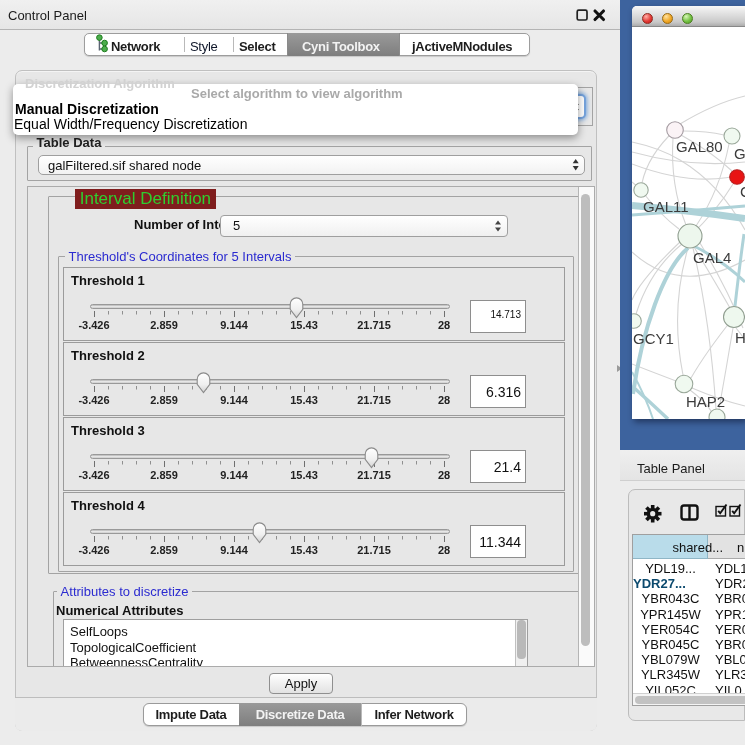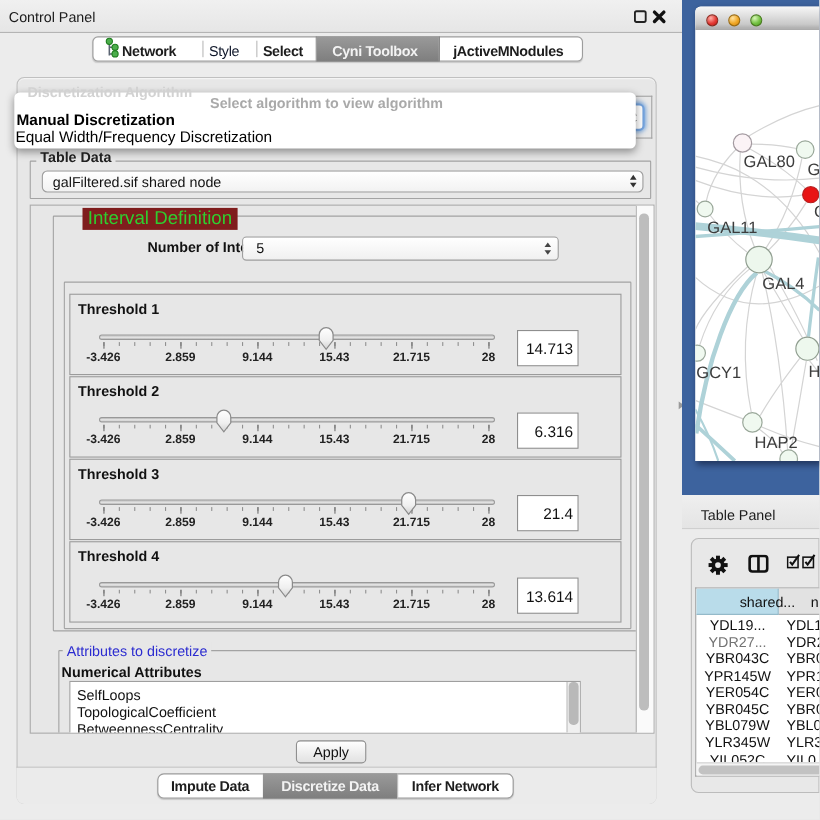--- a/index.html
+++ b/index.html
@@ -54,20 +54,21 @@
 <div class="ab" style="left:20px;top:9px;width:534px;height:378px;border:1px solid #a3a3a3;border-radius:1px;"></div>
 <div class="ab" style="left:27px;top:2px;font-size:17px;color:#2fce2f;background:#7f1d1d;margin-left:20px;">&nbsp;Interval Definition&nbsp;</div>
 <div class="ab" style="left:58px;top:30px;font-size:13px;font-weight:bold;color:#111;margin-left:48px;">Number of Intervals</div>
 <div class="ab" style="left:192px;top:28px;width:288px;height:22px;background:linear-gradient(#ffffff,#f0f0f0);border:1px solid #9f9f9f;border-radius:4px;"></div>
 <div class="ab" style="left:205px;top:31px;font-size:13px;color:#111;">5</div>
 <svg class="ab" style="left:464px;top:30px;" width="12" height="18">
       <path d="M3,7.5 L6,3.5 L9,7.5 Z" fill="#444"></path>
       <path d="M3,10.5 L6,14.5 L9,10.5 Z" fill="#444"></path>
     </svg>
 <div class="ab" style="left:30px;top:69px;width:516px;height:316px;border:1px solid #a3a3a3;border-radius:1px;"></div>
+<div class="ab" style="left:37px;top:62px;font-size:13px;color:#2b2bd0;background:#e7e7e7;">&nbsp;Threshold's Coordinates for 5 Intervals&nbsp;</div>
 <div class="ab" style="left:35px;top:80px;width:502px;height:74px;border:1px solid #9b9b9b;"></div>
 <div class="ab" style="left:43px;top:86px;font-size:13px;font-weight:bold;color:#111;">Threshold 1</div>
 <div class="ab" style="left:62px;top:117px;width:360px;height:5px;background:linear-gradient(#b4b4b4,#e6e6e6 50%,#cdcdcd);border:1px solid #999;border-radius:2.5px;"></div>
 <svg class="ab" style="left:62px;top:124px;" width="362" height="8">
       <rect x="4" y="0" width="1" height="3.5" fill="#8f8f8f"></rect>
       <rect x="18" y="0" width="1" height="3.5" fill="#8f8f8f"></rect>
       <rect x="32" y="0" width="1" height="3.5" fill="#8f8f8f"></rect>
       <rect x="46" y="0" width="1" height="3.5" fill="#8f8f8f"></rect>
       <rect x="60" y="0" width="1" height="3.5" fill="#8f8f8f"></rect>
       <rect x="74" y="0" width="1" height="3.5" fill="#8f8f8f"></rect>
@@ -108,21 +109,21 @@
 <defs>
         <linearGradient id="th1" x1="0" y1="0" x2="0" y2="1">
           <stop offset="0" stop-color="#ffffff"></stop>
           <stop offset="0.6" stop-color="#efefef"></stop>
           <stop offset="1" stop-color="#d2d2d2"></stop>
         </linearGradient>
       </defs>
 <path d="M2.2,8.2 a6.3,6.3 0 0 1 12.6,0 l0,5.2 L8.5,21.5 L2.2,13.4 Z" fill="url(#th1)" stroke="#8a8a8a" stroke-width="1.1"></path>
     </svg>
 <div class="ab" style="left:442px;top:113px;width:56px;height:33px;background:#fff;border:1px solid #8e8e8e;"></div>
-<div class="ab" style="left:442px;top:122px;width:51px;text-align:right;font-size:14px;color:#111;">14.713</div>
+<div class="ab" style="left:442px;top:122px;width:51px;text-align:right;font-size:10px;color:#111;">14.713</div>
 <div class="ab" style="left:35px;top:155px;width:502px;height:74px;border:1px solid #9b9b9b;"></div>
 <div class="ab" style="left:43px;top:161px;font-size:13px;font-weight:bold;color:#111;">Threshold 2</div>
 <div class="ab" style="left:62px;top:192px;width:360px;height:5px;background:linear-gradient(#b4b4b4,#e6e6e6 50%,#cdcdcd);border:1px solid #999;border-radius:2.5px;"></div>
 <svg class="ab" style="left:62px;top:199px;" width="362" height="8">
       <rect x="4" y="0" width="1" height="3.5" fill="#8f8f8f"></rect>
       <rect x="18" y="0" width="1" height="3.5" fill="#8f8f8f"></rect>
       <rect x="32" y="0" width="1" height="3.5" fill="#8f8f8f"></rect>
       <rect x="46" y="0" width="1" height="3.5" fill="#8f8f8f"></rect>
       <rect x="60" y="0" width="1" height="3.5" fill="#8f8f8f"></rect>
       <rect x="74" y="0" width="1" height="3.5" fill="#8f8f8f"></rect>
@@ -273,21 +274,21 @@
 <defs>
         <linearGradient id="th4" x1="0" y1="0" x2="0" y2="1">
           <stop offset="0" stop-color="#ffffff"></stop>
           <stop offset="0.6" stop-color="#efefef"></stop>
           <stop offset="1" stop-color="#d2d2d2"></stop>
         </linearGradient>
       </defs>
 <path d="M2.2,8.2 a6.3,6.3 0 0 1 12.6,0 l0,5.2 L8.5,21.5 L2.2,13.4 Z" fill="url(#th4)" stroke="#8a8a8a" stroke-width="1.1"></path>
     </svg>
 <div class="ab" style="left:442px;top:338px;width:56px;height:33px;background:#fff;border:1px solid #8e8e8e;"></div>
-<div class="ab" style="left:442px;top:347px;width:51px;text-align:right;font-size:14px;color:#111;">13.614</div>
+<div class="ab" style="left:442px;top:347px;width:51px;text-align:right;font-size:14px;color:#111;">11.344</div>
 <div class="ab" style="left:25px;top:404px;width:526px;height:120px;border:1px solid #a3a3a3;border-radius:1px;"></div>
 <div class="ab" style="left:29px;top:397px;font-size:13px;color:#2b2bd0;background:#e7e7e7;">&nbsp;Attributes to discretize&nbsp;</div>
 <div class="ab" style="left:28px;top:416px;font-size:13px;font-weight:bold;color:#111;">Numerical Attributes</div>
 <div class="ab" style="left:35px;top:432px;width:465px;height:60px;background:#fff;border:1px solid #9f9f9f;"></div>
 <div class="ab" style="left:42px;top:437px;font-size:13px;color:#111;">SelfLoops</div>
 <div class="ab" style="left:42px;top:452.5px;font-size:13px;color:#111;">TopologicalCoefficient</div>
 <div class="ab" style="left:42px;top:468px;font-size:13px;color:#111;">BetweennessCentrality</div>
 <div class="ab" style="left:487px;top:433px;width:12px;height:58px;background:#f0f0f0;border-left:1px solid #c0c0c0;"></div>
 <div class="ab" style="left:488.5px;top:433px;width:9px;height:39px;background:#b9b9b9;border-radius:4px;"></div>
 </div>
@@ -406,21 +407,21 @@
     <path d="M3.2,7.8 L5.2,10.3 L11.5,1.5" fill="none" stroke="#111" stroke-width="1.9"></path>
   </svg>
 <div class="ab" style="left:632px;top:534px;width:113px;height:172px;border:1px solid #9f9f9f;border-right:none;background:#fff;overflow:hidden;">
 <div class="ab" style="left:0;top:0;width:75px;height:24px;background:#b9dcea;border-right:1px solid #8fb6c6;border-bottom:1px solid #8fb6c6;"></div>
 <div class="ab" style="left:75px;top:0;width:38px;height:24px;background:#e2e2e2;border-bottom:1px solid #aaa;"></div>
 <div class="ab" style="left:0;top:4.5px;width:90px;text-align:right;font-size:13px;color:#111;">shared...</div>
 <div class="ab" style="left:104px;top:4.5px;font-size:13px;color:#111;">n</div>
 <div class="ab" style="left:0;top:24px;width:113px;height:134px;overflow:hidden;">
 <div class="ab" style="left:0;top:2.0px;width:75px;text-align:center;font-size:13px;color:#111;">YDL19...</div>
 <div class="ab" style="left:82px;top:2.0px;font-size:13px;color:#111;white-space:nowrap;">YDL1</div>
-<div class="ab" style="left:0;top:17.2px;width:75px;text-align:center;font-size:13px;color:#737373;">YDR27...</div>
+<div class="ab" style="left:0;top:17.2px;width:75px;text-align:left;font-size:13px;color:#0c4a6e;font-weight:bold;">YDR27...</div>
 <div class="ab" style="left:82px;top:17.2px;font-size:13px;color:#111;white-space:nowrap;">YDR2</div>
 <div class="ab" style="left:0;top:32.4px;width:75px;text-align:center;font-size:13px;color:#111;">YBR043C</div>
 <div class="ab" style="left:82px;top:32.4px;font-size:13px;color:#111;white-space:nowrap;">YBR0</div>
 <div class="ab" style="left:0;top:47.599999999999994px;width:75px;text-align:center;font-size:13px;color:#111;">YPR145W</div>
 <div class="ab" style="left:82px;top:47.599999999999994px;font-size:13px;color:#111;white-space:nowrap;">YPR1</div>
 <div class="ab" style="left:0;top:62.8px;width:75px;text-align:center;font-size:13px;color:#111;">YER054C</div>
 <div class="ab" style="left:82px;top:62.8px;font-size:13px;color:#111;white-space:nowrap;">YER0</div>
 <div class="ab" style="left:0;top:78.0px;width:75px;text-align:center;font-size:13px;color:#111;">YBR045C</div>
 <div class="ab" style="left:82px;top:78.0px;font-size:13px;color:#111;white-space:nowrap;">YBR0</div>
 <div class="ab" style="left:0;top:93.19999999999999px;width:75px;text-align:center;font-size:13px;color:#111;">YBL079W</div>

